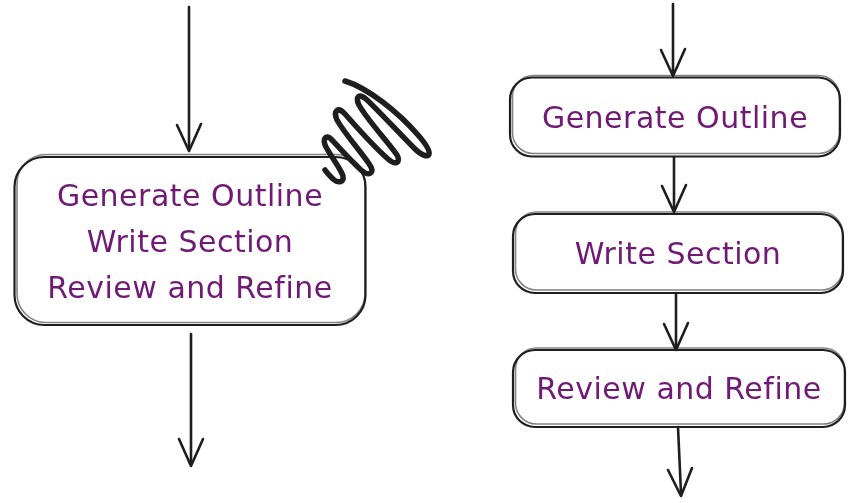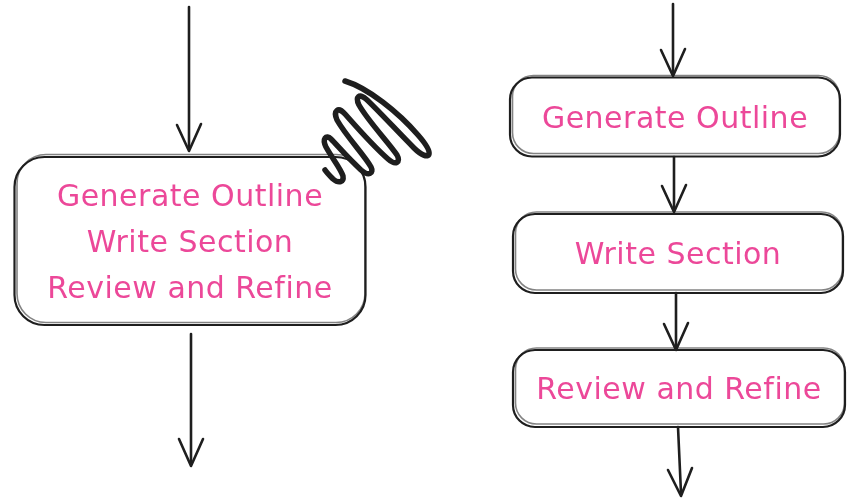--- a/index.html
+++ b/index.html
@@ -21,21 +21,21 @@
     width: 852px;
     height: 503px;
   }
   .node-label-box {
     position: absolute;
     display: flex;
     flex-direction: column;
     align-items: center;
     justify-content: center;
     text-align: center;
-    color: #ec4899;
+    color: #701a75;
     font-size: 30px;
     letter-spacing: 0.5px;
     pointer-events: none;
   }
   .node-label-box .line {
     line-height: 46px;
     white-space: nowrap;
   }
   
   .label-left   { left: 14px;  top: 157px; width: 352px; height: 169px; }

